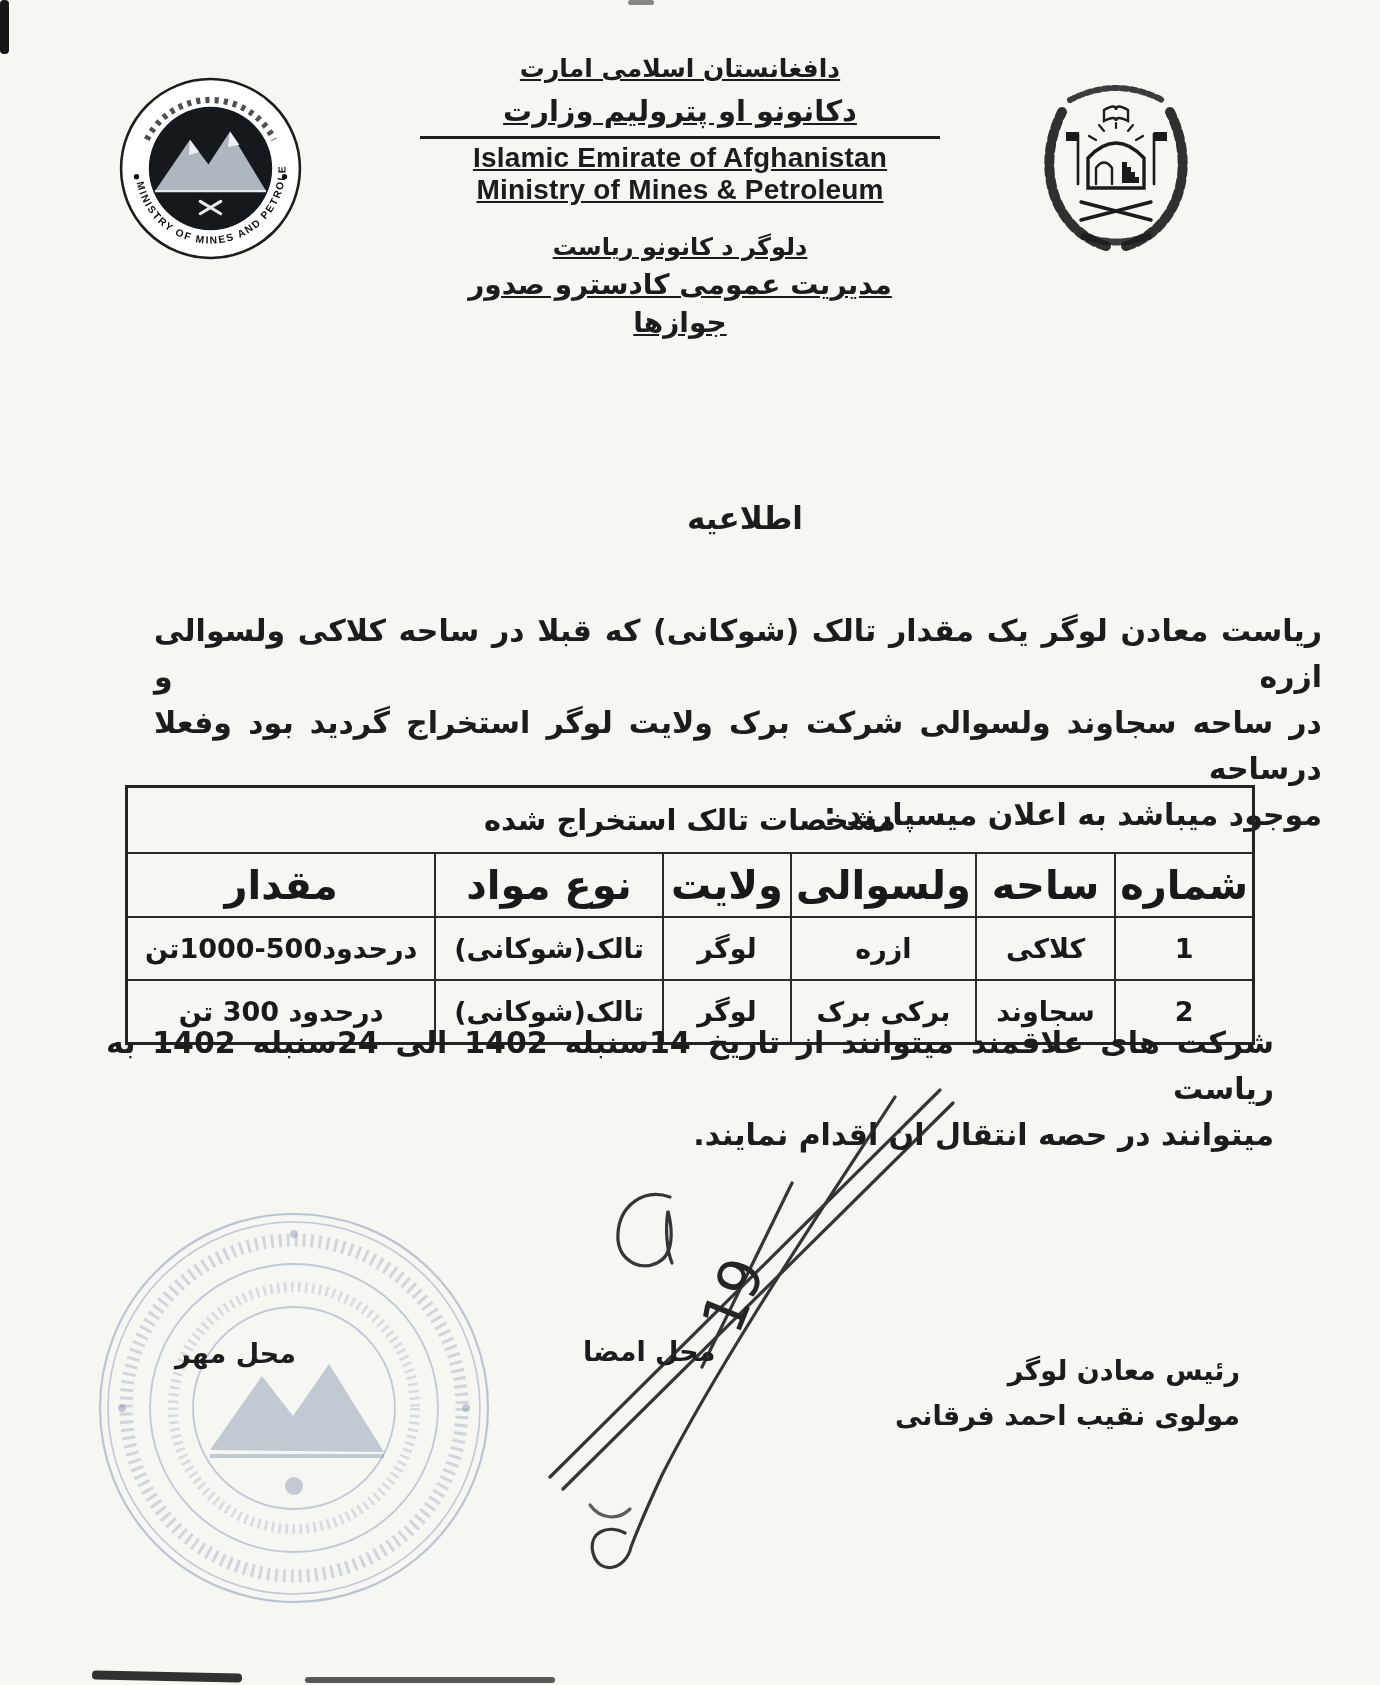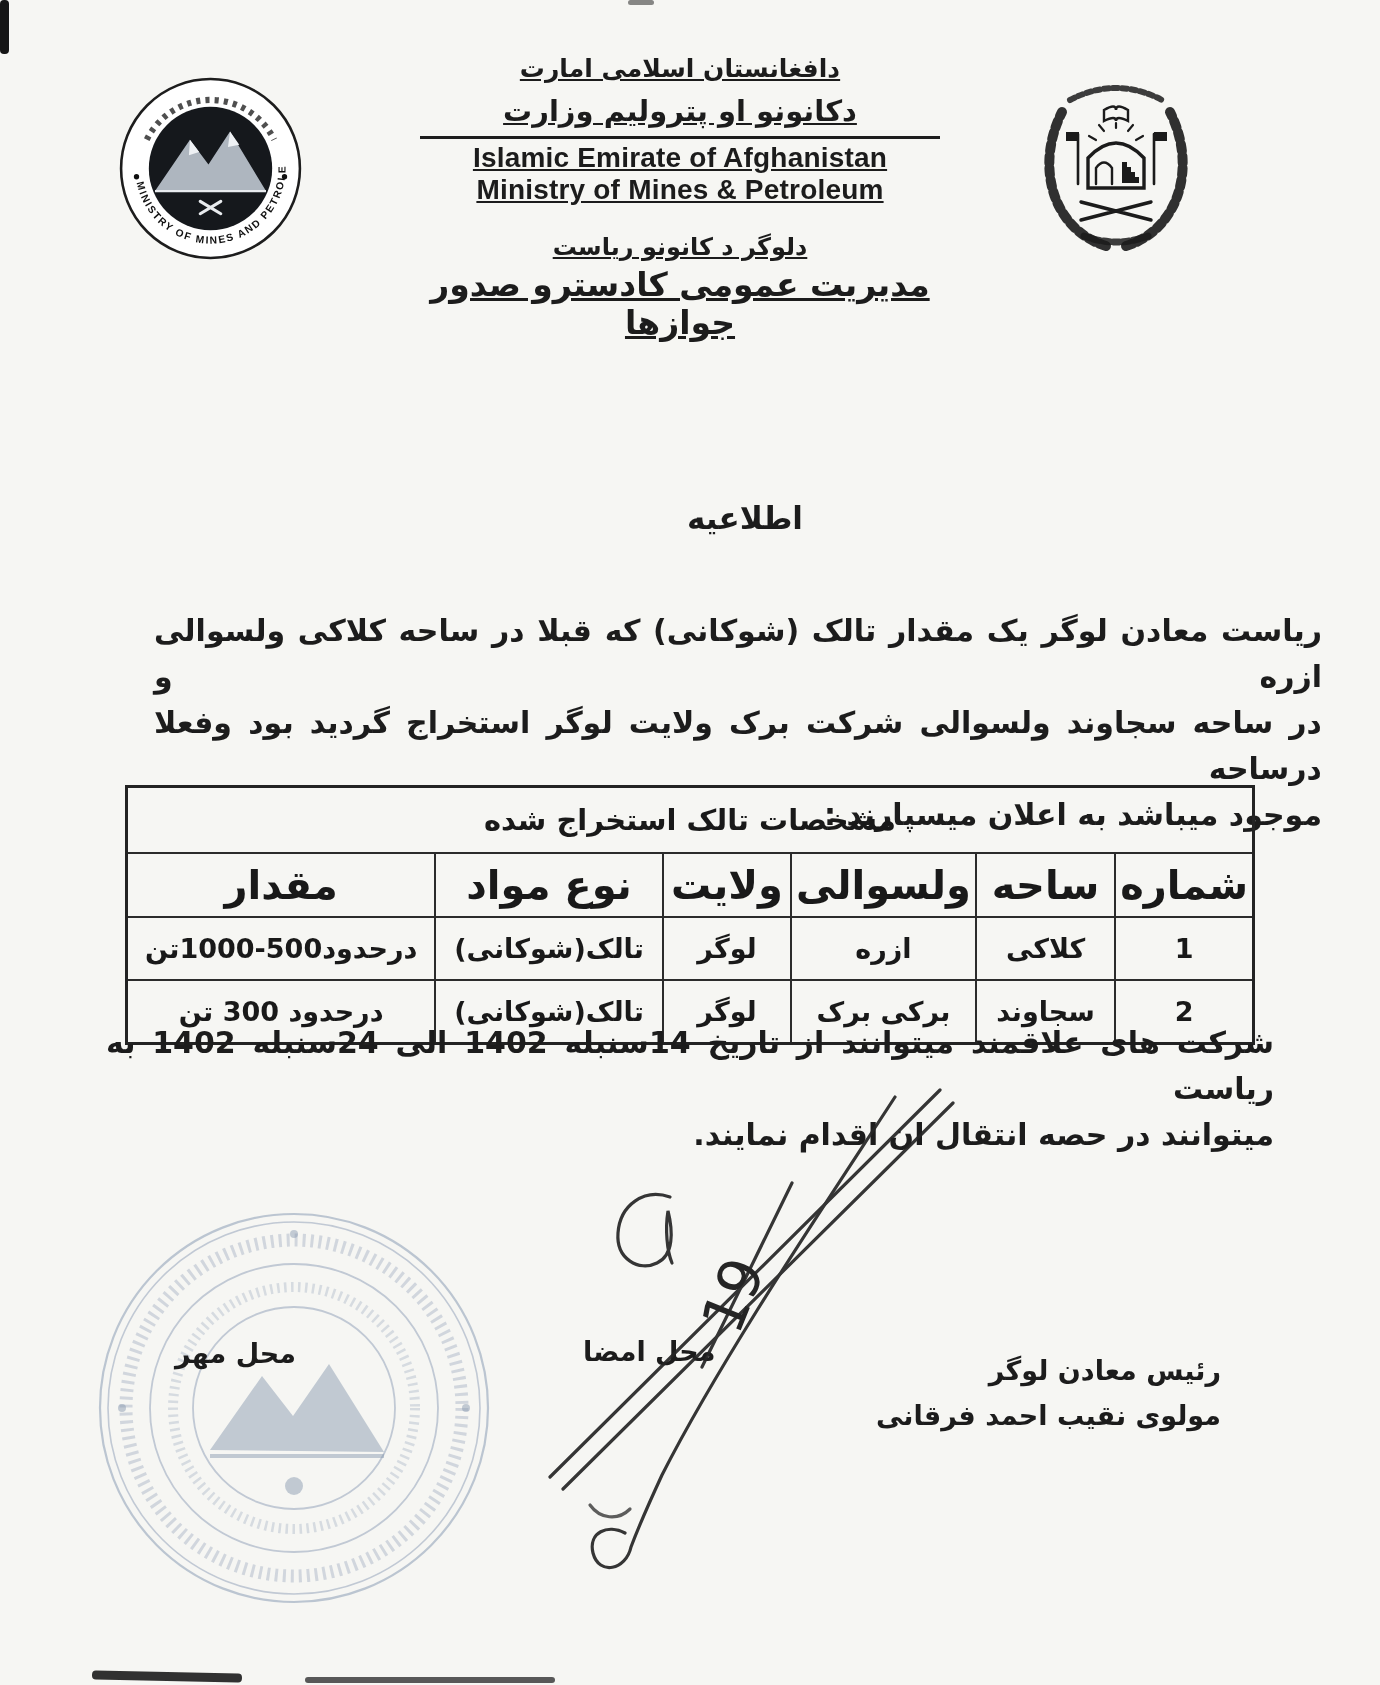--- a/index.html
+++ b/index.html
@@ -9,42 +9,42 @@
     font-family:"DejaVu Sans",sans-serif;color:#1c1c1c;
   }
   .abs{position:absolute;}
   
   .header-block{left:420px;top:50px;width:520px;text-align:center;text-decoration:underline;}
   .h-pashto1{font-size:25px;font-weight:700;line-height:38px;direction:rtl;}
   .h-pashto2{font-size:29px;font-weight:700;line-height:46px;direction:rtl;}
   .header-divider{border:none;border-top:3px solid #1d1d1d;margin:2px 0 3px 0;width:100%;}
   .h-eng{font-family:"Liberation Sans",sans-serif;font-size:28px;font-weight:700;line-height:32px;letter-spacing:.2px;}
   .h-dari1{font-size:24px;font-weight:700;line-height:38px;margin-top:22px;direction:rtl;}
-  .h-dari2{font-size:33px;font-weight:700;line-height:38px;direction:rtl;}
+  .h-dari2{font-size:28px;font-weight:700;line-height:38px;direction:rtl;}
   
   .notice-title{left:590px;top:500px;width:310px;text-align:center;font-size:31px;font-weight:700;direction:rtl;}
   .para{left:106px;width:1168px;direction:rtl;font-size:30px;font-weight:700;line-height:46px;}
   .p1{top:608px;margin-left:48px;}
   .p2{top:1020px;}
   .p-line{text-align:justify;text-align-last:justify;}
   .p-line.last{text-align-last:right;}
   
   .talc-table{left:125px;top:785px;width:1130px;border-collapse:collapse;direction:rtl;
     font-size:27px;font-weight:700;color:#191919;}
   .talc-table td,.talc-table th{border:2px solid #2b2b2b;text-align:center;vertical-align:middle;padding:8px 4px;}
   .talc-table{border:3px solid #232323;}
   .tbl-title td{height:48px;font-size:29px;}
   .tbl-head th{height:45px;font-size:40px;}
   .tbl-row td{height:45px;}
   .col-num{width:75px;} .col-area{width:163px;} .col-district{width:162px;}
   .col-province{width:135px;} .col-material{width:258px;} .col-quantity{width:337px;}
   
   .sig-label{left:583px;top:1336px;font-size:27px;font-weight:700;direction:rtl;z-index:5;}
   .stamp-label{left:175px;top:1338px;font-size:27px;font-weight:700;direction:rtl;z-index:5;}
-  .signer-block{left:876px;top:1348px;width:345px;text-align:right;direction:rtl;
+  .signer-block{left:895px;top:1348px;width:345px;text-align:right;direction:rtl;
     font-size:27px;font-weight:700;line-height:45px;z-index:4;}
   .sig-svg{left:470px;top:1075px;z-index:6;}
   .stamp-svg{left:92px;top:1200px;z-index:2;}
   
   .artifact{background:#161616;border-radius:4px;z-index:7;}
   .a1{left:0;top:0;width:9px;height:54px;}
   .a2{left:92px;top:1672px;width:150px;height:9px;transform:rotate(1.2deg);opacity:.88;}
   .a3{left:305px;top:1677px;width:250px;height:6px;opacity:.7;}
   .a4{left:628px;top:0;width:26px;height:5px;opacity:.5;}
 </style>

